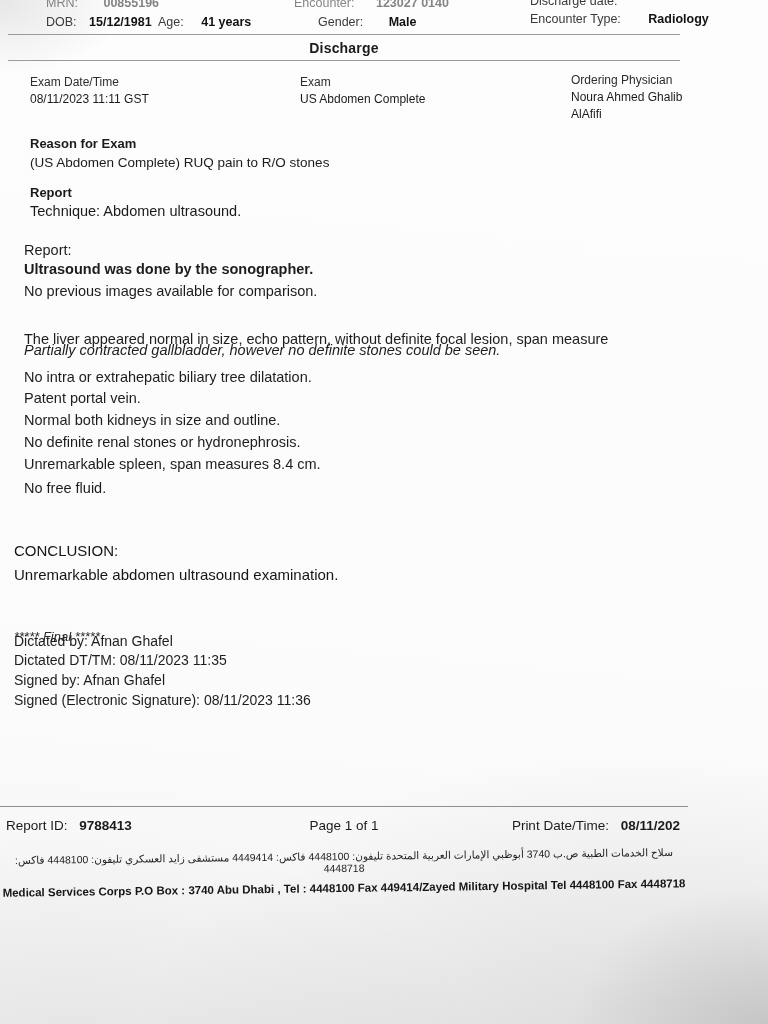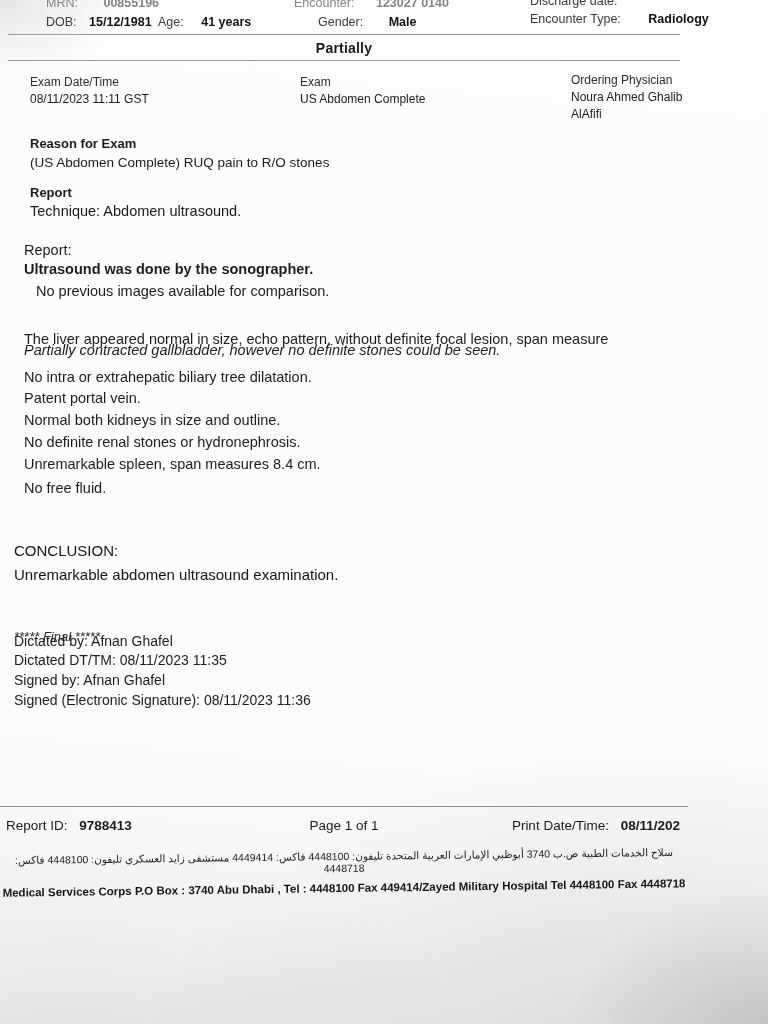--- a/index.html
+++ b/index.html
@@ -184,21 +184,21 @@
         <span class="val" style="margin-left:22px;">Male</span>
       </div>
       <div class="fld" style="left:530px; top:12px;">
         <span class="lbl">Encounter Type:</span>
         <span class="val" style="margin-left:24px;">Radiology</span>
       </div>
     </div>
 
     <div class="hr" style="top:34px;"></div>
 
-    <div class="section-title" style="top:40px;">Partially</div>
+    <div class="section-title" style="top:40px;">Discharge</div>
 
     <div class="hr" style="top:60px;"></div>
 
     <div class="exam-row" style="left:30px; top:74px;">
       <div class="head">Exam Date/Time</div>
       <div>08/11/2023 11:11 GST</div>
     </div>
     <div class="exam-row" style="left:300px; top:74px;">
       <div class="head">Exam</div>
       <div>US Abdomen Complete</div>
@@ -213,21 +213,21 @@
       <div>(US Abdomen Complete) RUQ pain to R/O stones</div>
     </div>
 
     <div class="blk" style="left:30px; top:183px;">
       <div class="bold">Report</div>
       <div style="font-size:14.5px;">Technique: Abdomen ultrasound.</div>
     </div>
 
     <div class="body-text" style="top:240px;">Report:</div>
     <div class="body-text" style="top:259px;font-weight:bold;">Ultrasound was done by the sonographer.</div>
-    <div class="body-text" style="top:281px;margin-left:12px;">No previous images available for comparison.</div>
+    <div class="body-text" style="top:281px;">No previous images available for comparison.</div>
 
     <div class="body-text" style="top:329px;">The liver appeared normal in size, echo pattern, without definite focal lesion, span measure</div>
     <div class="body-text ital" style="top:340px; top:340px;">Partially contracted gallbladder, however no definite stones could be seen.</div>
     <div class="body-text" style="top:367px;">No intra or extrahepatic biliary tree dilatation.</div>
     <div class="body-text" style="top:388px;">Patent portal vein.</div>
     <div class="body-text" style="top:410px;">Normal both kidneys in size and outline.</div>
     <div class="body-text" style="top:432px;">No definite renal stones or hydronephrosis.</div>
     <div class="body-text" style="top:454px;">Unremarkable spleen, span measures 8.4 cm.</div>
     <div class="body-text" style="top:478px;">No free fluid.</div>
 

